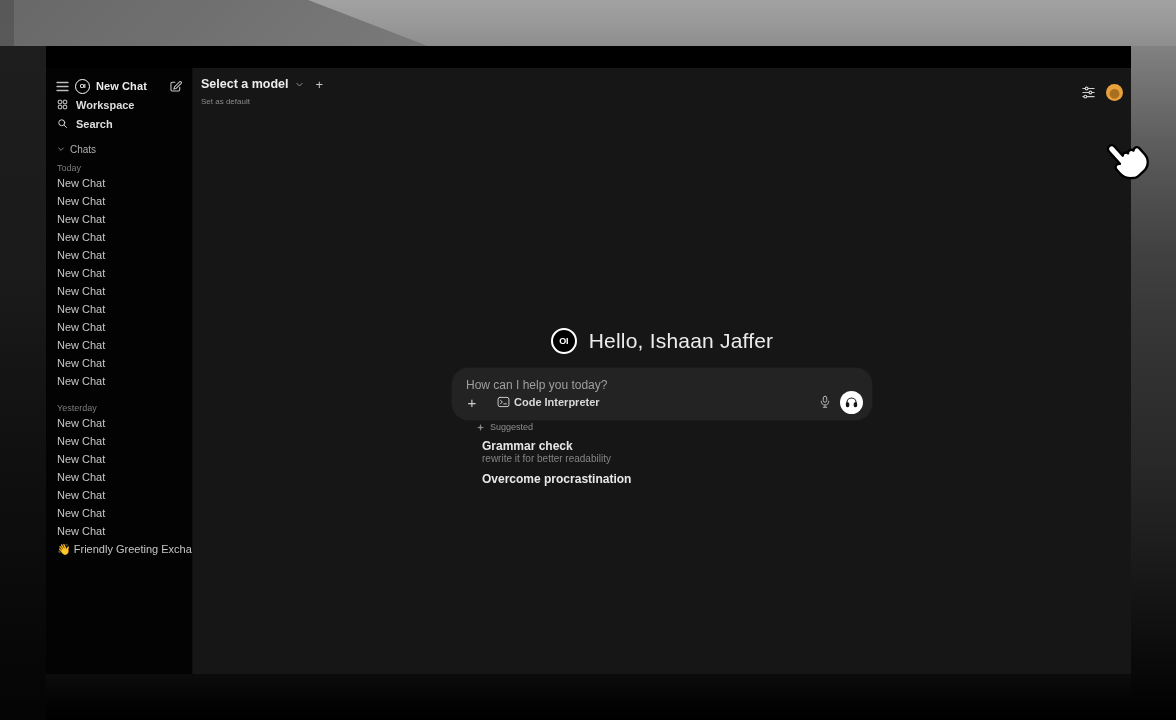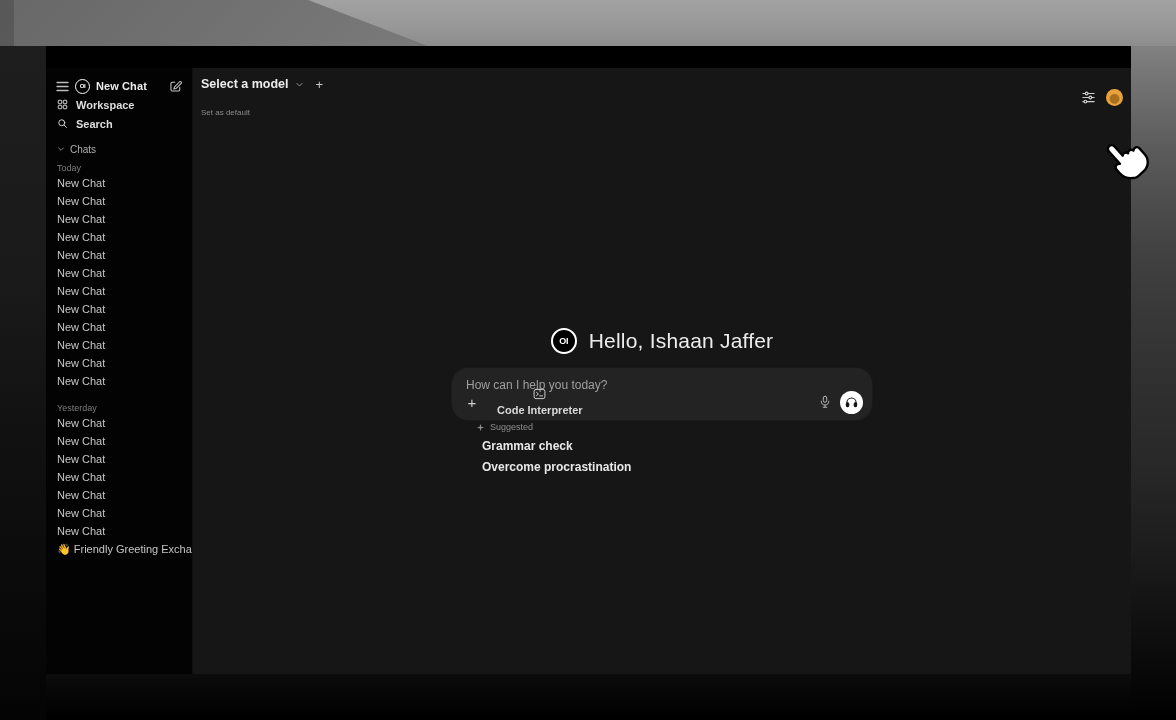--- a/index.html
+++ b/index.html
@@ -50,39 +50,39 @@
   .chat-item { height:18px; line-height:18px; padding-left:11px; font-size:11px; color:#c6c6c6;
                white-space:nowrap; overflow:hidden; cursor:pointer; }
 
   
   .main { flex:1; position:relative; background:#161616; min-width:0; }
   .main-header { position:absolute; top:0; left:0; right:0; display:flex;
                  justify-content:space-between; padding:9px 8px 0 8px; }
   .model-row { display:flex; align-items:center; gap:6px; }
   .model-label { font-size:12.5px; font-weight:700; color:#ececec; cursor:pointer; }
   .hplus { font-size:13px; color:#c9c9c9; margin-left:6px; cursor:pointer; line-height:1; }
-  .set-default { margin-top:17px; font-size:8px; color:#8a8a8a; cursor:pointer; }
+  .set-default { margin-top:6px; font-size:8px; color:#8a8a8a; cursor:pointer; }
   .header-right { display:flex; align-items:center; gap:10px; margin-top:1px; }
   .avatar { width:17px; height:17px; border-radius:50%; cursor:pointer;
             background:radial-gradient(circle at 50% 58%, #a86f1e 0 33%, #e9a13b 42%);
             border:none; }
 
   .greeting { position:absolute; top:260px; left:0; width:100%; display:flex;
               align-items:center; justify-content:center; gap:12px; }
   .greeting h1 { font-size:21px; font-weight:400; color:#ececec; letter-spacing:.2px; }
 
   .input-box { position:absolute; top:300px; left:50%; transform:translateX(-50%);
                width:420px; height:52px; background:#232323; border-radius:16px;
                padding:10px 12px 8px 14px; cursor:text;
                box-shadow:0 0 0 1px rgba(255,255,255,.02); }
   .placeholder { font-size:12px; color:#9f9f9f; }
   .input-toolbar { position:absolute; left:12px; right:9px; bottom:6px; height:24px;
                    display:flex; align-items:center; gap:9px; }
   .tb-plus { font-size:15px; color:#d0d0d0; width:16px; text-align:center; cursor:pointer; line-height:1; }
-  .chip { display:flex; align-items:center; gap:4px; margin-left:8px; cursor:pointer;flex-direction:column; }
+  .chip { display:flex; align-items:center; gap:4px; margin-left:8px; cursor:pointer; }
   .chip-label { font-size:11px; font-weight:600; color:#d9d9d9; }
   .tb-spacer { flex:1; }
   .call-btn { width:23px; height:23px; border-radius:50%; background:#fff; display:flex;
               align-items:center; justify-content:center; cursor:pointer; }
 
   .suggested { position:absolute; top:354px; left:50%; margin-left:-186px; width:370px; }
   .sug-header { display:flex; align-items:center; gap:5px; font-size:9px; color:#8d8d8d;
                 margin-bottom:2px; }
   .prompt { margin-left:6px; margin-bottom:7px; cursor:pointer; }
   .prompt-title { font-size:12px; font-weight:600; color:#e8e8e8; line-height:14px; }
@@ -264,20 +264,21 @@
               <svg width="9" height="9" viewBox="0 0 24 24" fill="#8d8d8d">
                   <path d="M12 2 L14.2 9.8 L22 12 L14.2 14.2 L12 22 L9.8 14.2 L2 12 L9.8 9.8 Z"></path>
                 </svg>
             </span>
             <span>Suggested</span>
           </div>
           <div class="prompt">
           </div>
           <div class="prompt">
             <div class="prompt-title">Grammar check</div>
+            <div class="prompt-sub">rewrite it for better readability</div>
           </div>
           <div class="prompt">
             <div class="prompt-title">Overcome procrastination</div>
           </div>
         </div>
       </main>
     </div>
   </div>
 
   <div class="cursor">

